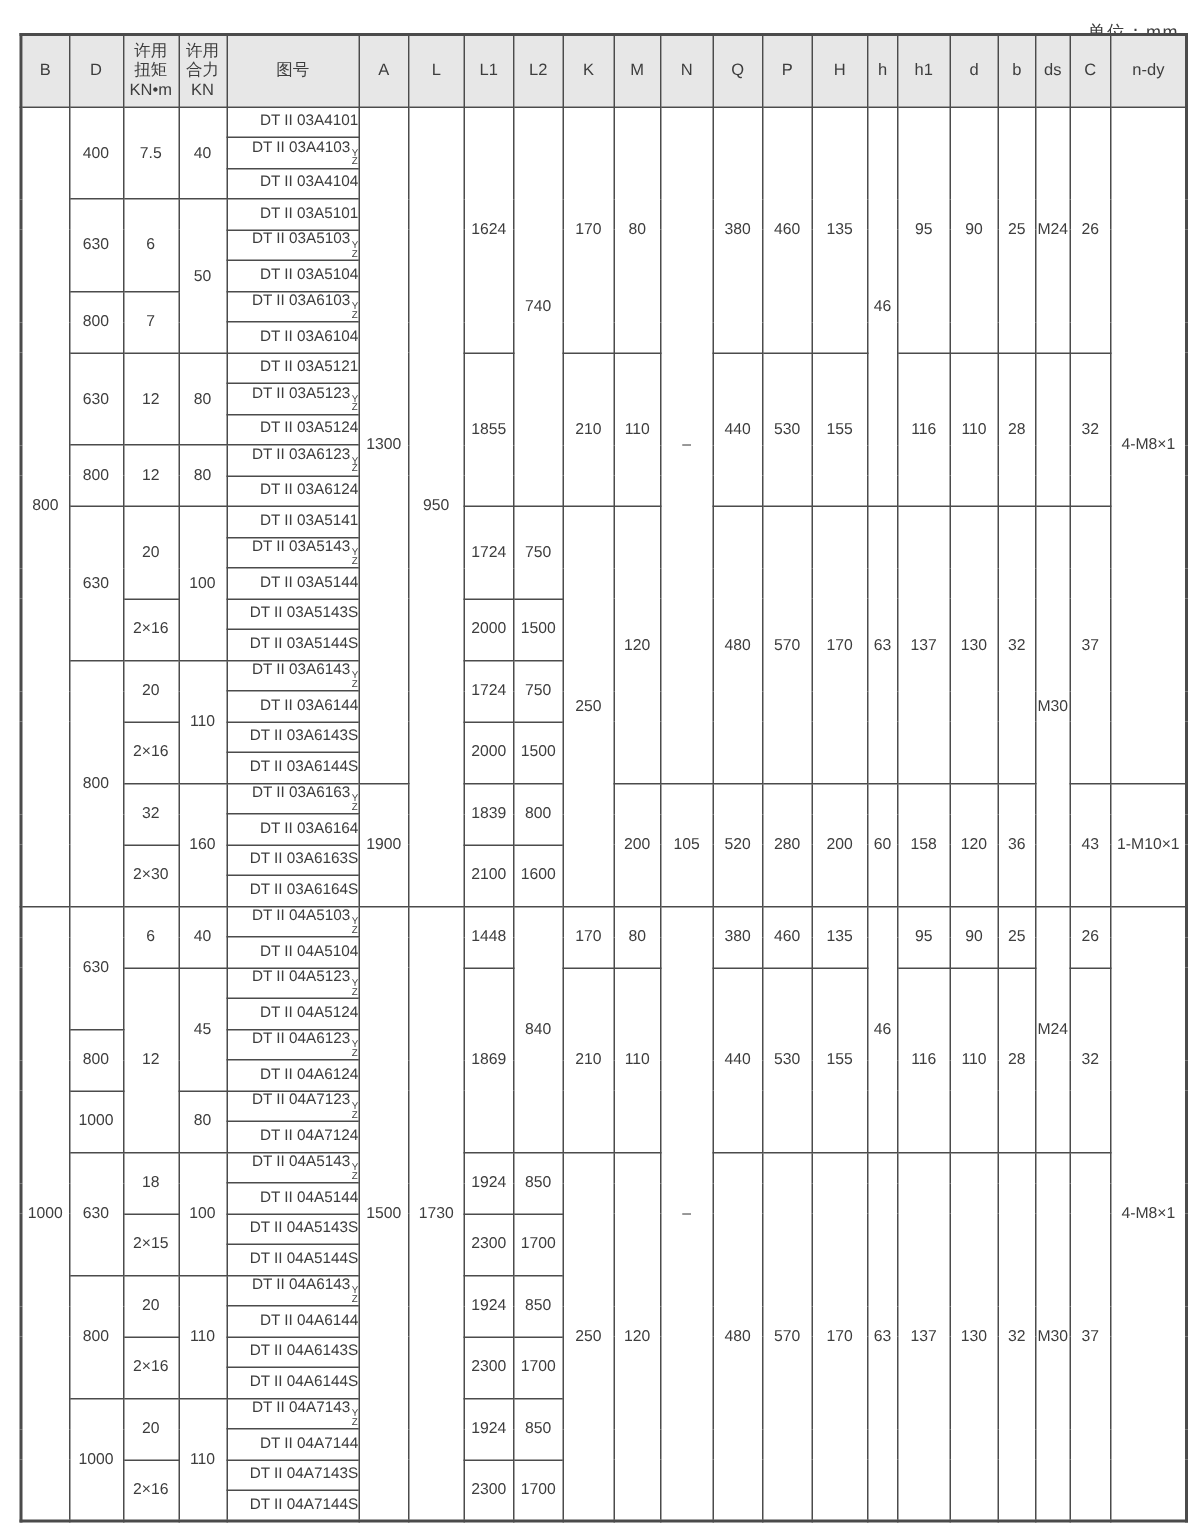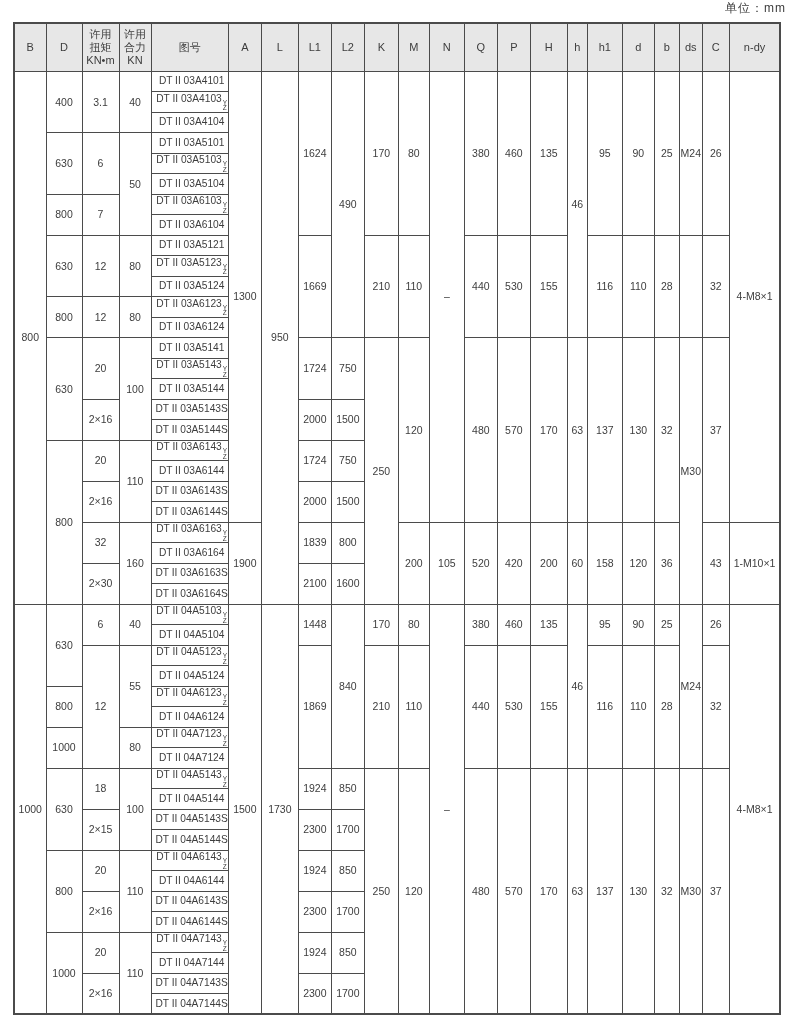--- a/index.html
+++ b/index.html
@@ -2,21 +2,21 @@
 <html><head>
 <meta charset="utf-8">
 <style>
   html,body{margin:0;padding:0;}
   body{
     width:800px;height:1024px;position:relative;background:#ffffff;
     font-family:"Liberation Sans","DejaVu Sans",sans-serif;color:#3d3d3d;
     overflow:hidden;
   }
   .unit-label{
-    position:absolute;top:0;right:14px;font-size:12px;color:#3d3d3d;
+    position:absolute;top:13px;right:14px;font-size:12px;color:#3d3d3d;
     letter-spacing:1px;
   }
   table.spec{
     position:absolute;left:13px;top:22px;
     border-collapse:collapse;table-layout:fixed;
     border:2px solid #4b4b4b;
   }
   th,td{
     border:1px solid #4b4b4b;
     text-align:center;vertical-align:middle;
@@ -25,21 +25,21 @@
     overflow:hidden;
   }
   thead tr{height:48px;}
   tbody tr{height:20.5px;}
   th{
     background:#e7e7e7;
     white-space:pre-line;
     font-size:11px;
   }
   td.c-th{
-    text-align:center;padding-left:4px;white-space:nowrap;
+    text-align:right;padding-left:15px;white-space:nowrap;
     font-size:10.2px;
   }
   
   .col-B{width:32px}.col-D{width:36px}.col-nj{width:37px}.col-hl{width:32px}
   .col-th{width:77px}.col-A{width:33px}.col-L{width:37px}.col-L1{width:33px}
   .col-L2{width:33px}.col-K{width:34px}.col-M{width:31px}.col-N{width:35px}
   .col-Q{width:33px}.col-P{width:33px}.col-H{width:37px}.col-h{width:20px}
   .col-h1{width:35px}.col-d{width:32px}.col-b{width:25px}.col-ds{width:23px}
   .col-C{width:27px}.col-ndy{width:51px}
   
@@ -106,27 +106,27 @@
         <th>b</th>
         <th>ds</th>
         <th>C</th>
         <th>n-dy</th>
       </tr>
     </thead>
   <tbody>
       <tr>
         <td rowspan="26" class="c-B"><span>800</span></td>
         <td rowspan="3" class="c-D"><span>400</span></td>
-        <td rowspan="3" class="c-nj"><span>3.1</span></td>
+        <td rowspan="3" class="c-nj"><span>7.5</span></td>
         <td rowspan="3" class="c-hl"><span>40</span></td>
         <td class="c-th"><span>DT II 03A4101</span></td>
         <td rowspan="22" class="c-A"><span>1300</span></td>
         <td rowspan="26" class="c-L"><span>950</span></td>
         <td rowspan="8" class="c-L1"><span>1624</span></td>
-        <td rowspan="13" class="c-L2"><span>490</span></td>
+        <td rowspan="13" class="c-L2"><span>740</span></td>
         <td rowspan="8" class="c-K"><span>170</span></td>
         <td rowspan="8" class="c-M"><span>80</span></td>
         <td rowspan="22" class="c-N"><span>–</span></td>
         <td rowspan="8" class="c-Q"><span>380</span></td>
         <td rowspan="8" class="c-P"><span>460</span></td>
         <td rowspan="8" class="c-H"><span>135</span></td>
         <td rowspan="13" class="c-h"><span>46</span></td>
         <td rowspan="8" class="c-h1"><span>95</span></td>
         <td rowspan="8" class="c-d"><span>90</span></td>
         <td rowspan="8" class="c-b"><span>25</span></td>
@@ -167,21 +167,21 @@
           </span></td>
       </tr>
       <tr>
         <td class="c-th"><span>DT II 03A6104</span></td>
       </tr>
       <tr>
         <td rowspan="3" class="c-D"><span>630</span></td>
         <td rowspan="3" class="c-nj"><span>12</span></td>
         <td rowspan="3" class="c-hl"><span>80</span></td>
         <td class="c-th"><span>DT II 03A5121</span></td>
-        <td rowspan="5" class="c-L1"><span>1669</span></td>
+        <td rowspan="5" class="c-L1"><span>1855</span></td>
         <td rowspan="5" class="c-K"><span>210</span></td>
         <td rowspan="5" class="c-M"><span>110</span></td>
         <td rowspan="5" class="c-Q"><span>440</span></td>
         <td rowspan="5" class="c-P"><span>530</span></td>
         <td rowspan="5" class="c-H"><span>155</span></td>
         <td rowspan="5" class="c-h1"><span>116</span></td>
         <td rowspan="5" class="c-d"><span>110</span></td>
         <td rowspan="5" class="c-b"><span>28</span></td>
         <td rowspan="5" class="c-ds"><span></span></td>
         <td rowspan="5" class="c-C"><span>32</span></td>
@@ -273,21 +273,21 @@
         <td class="c-th"><span>DT II 03A6163</span><span class="yz">
             <i>Y</i>
             <i>Z</i>
           </span></td>
         <td rowspan="4" class="c-A"><span>1900</span></td>
         <td rowspan="2" class="c-L1"><span>1839</span></td>
         <td rowspan="2" class="c-L2"><span>800</span></td>
         <td rowspan="4" class="c-M"><span>200</span></td>
         <td rowspan="4" class="c-N"><span>105</span></td>
         <td rowspan="4" class="c-Q"><span>520</span></td>
-        <td rowspan="4" class="c-P"><span>420</span></td>
+        <td rowspan="4" class="c-P"><span>280</span></td>
         <td rowspan="4" class="c-H"><span>200</span></td>
         <td rowspan="4" class="c-h"><span>60</span></td>
         <td rowspan="4" class="c-h1"><span>158</span></td>
         <td rowspan="4" class="c-d"><span>120</span></td>
         <td rowspan="4" class="c-b"><span>36</span></td>
         <td rowspan="4" class="c-C"><span>43</span></td>
         <td rowspan="4" class="c-ndy"><span>1-M10×1</span></td>
       </tr>
       <tr>
         <td class="c-th"><span>DT II 03A6164</span></td>
@@ -326,21 +326,21 @@
         <td rowspan="2" class="c-b"><span>25</span></td>
         <td rowspan="8" class="c-ds"><span>M24</span></td>
         <td rowspan="2" class="c-C"><span>26</span></td>
         <td rowspan="20" class="c-ndy"><span>4-M8×1</span></td>
       </tr>
       <tr>
         <td class="c-th"><span>DT II 04A5104</span></td>
       </tr>
       <tr>
         <td rowspan="6" class="c-nj"><span>12</span></td>
-        <td rowspan="4" class="c-hl"><span>55</span></td>
+        <td rowspan="4" class="c-hl"><span>45</span></td>
         <td class="c-th"><span>DT II 04A5123</span><span class="yz">
             <i>Y</i>
             <i>Z</i>
           </span></td>
         <td rowspan="6" class="c-L1"><span>1869</span></td>
         <td rowspan="6" class="c-K"><span>210</span></td>
         <td rowspan="6" class="c-M"><span>110</span></td>
         <td rowspan="6" class="c-Q"><span>440</span></td>
         <td rowspan="6" class="c-P"><span>530</span></td>
         <td rowspan="6" class="c-H"><span>155</span></td>

